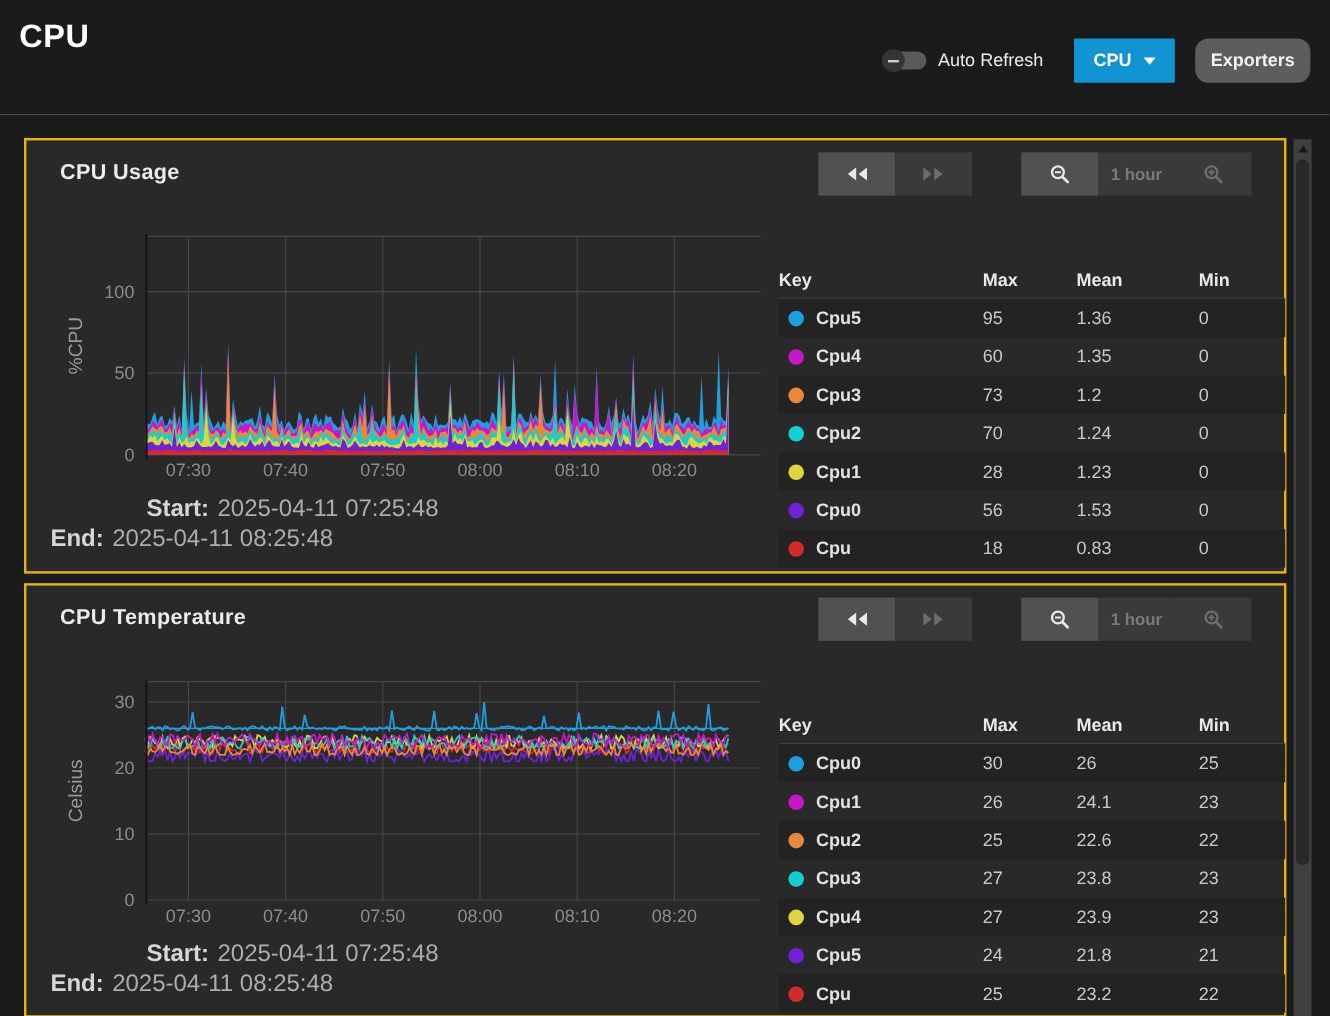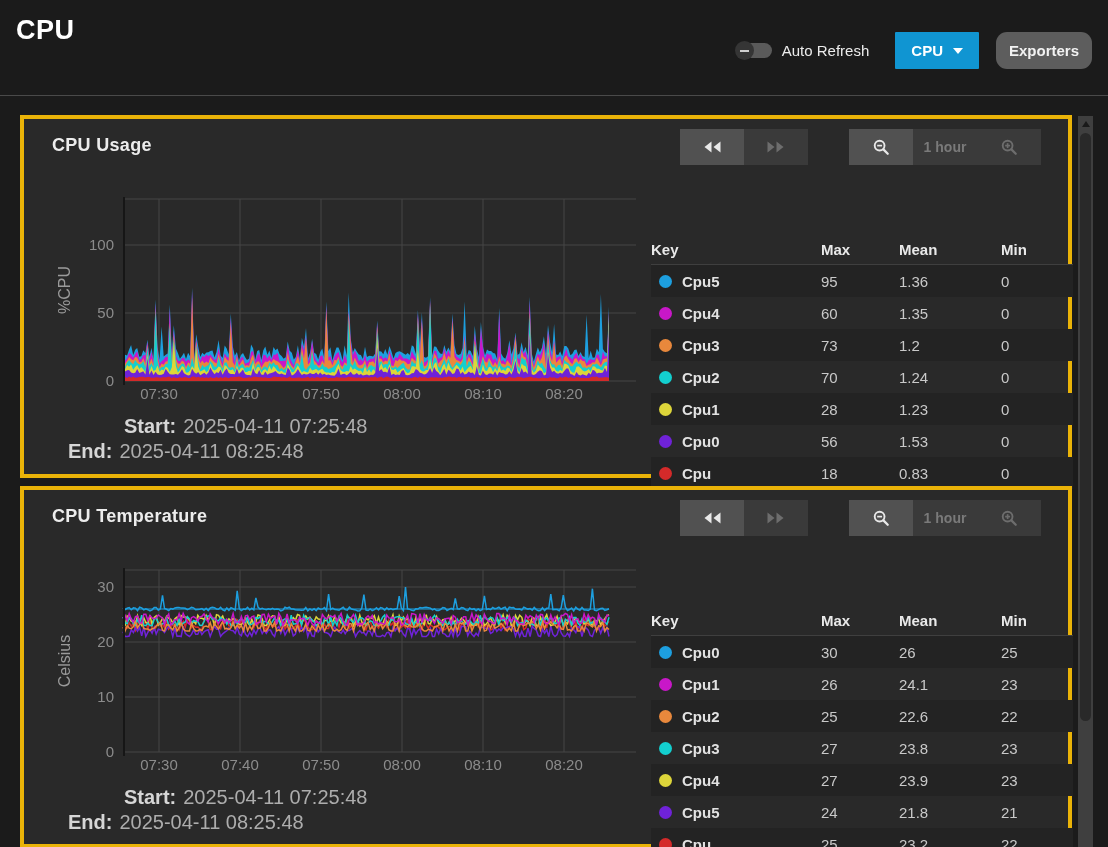--- a/index.html
+++ b/index.html
@@ -23,21 +23,21 @@
 
   .btn-blue{background:#1095d2;color:#fff;font-weight:bold;font-size:15px;border:none;
     padding:10px 16px;margin-left:26px;display:flex;align-items:center;gap:10px;
     border-radius:1px;cursor:pointer;font-family:inherit;}
   .caret-down{width:0;height:0;border-left:5px solid transparent;border-right:5px solid transparent;
     border-top:6px solid #ffffff;}
   .btn-gray{background:#5d5d5d;color:#f2f2f2;font-weight:bold;font-size:15px;border:none;
     padding:10px 13px;margin-left:17px;border-radius:11px;cursor:pointer;font-family:inherit;}
 
   
-  .panel{position:absolute;left:20px;width:1052px;background:#292929;border:4px solid #eab308;}
+  .panel{position:absolute;left:20px;width:1052px;background:#292929;border:2px solid #eab308;}
   #panel0{top:115px;height:363px;}
   #panel1{top:486px;height:362px;}
   .panel-header{height:56px;position:relative;}
   .panel-title{position:absolute;left:28px;top:16px;font-size:18px;font-weight:bold;
     color:#ececec;margin:0;letter-spacing:.3px;}
   .toolbar{position:absolute;right:27px;top:10px;display:flex;gap:8px;}
   .btn-group{display:flex;padding-left:33px;}
   .tbtn{width:64px;height:36px;border:none;display:flex;align-items:center;
     justify-content:center;cursor:pointer;padding:0;}
   .tbtn.on{background:#515151;color:#e9e9e9;}
@@ -45,24 +45,24 @@
   .range-label{width:64px;height:36px;background:#3a3a3a;color:#7a7a7a;font-weight:bold;
     font-size:14px;display:flex;align-items:center;justify-content:center;}
 
   .panel-body{display:flex;padding-top:16px;}
   .chart-col{width:627px;}
   svg.chart{display:block;}
   .range-times{font-size:20px;line-height:25px;margin-top:1px;}
   .rt-label{font-weight:bold;color:#d6d6d6;}
   .rt-value{color:#adadad;margin-left:7px;}
   .start-row{margin-left:100px;}
-  .end-row{margin-left:44px;}
+  .end-row{margin-left:20px;}
 
   
-  .legend{width:422px;margin-top:44px;font-size:15px;color:#c9c9c9;}
+  .legend{width:422px;margin-top:30px;font-size:15px;color:#c9c9c9;}
   .lrow{display:grid;grid-template-columns:170px 78px 102px 72px;align-items:center;height:32px;}
   .lrow.lhead{font-weight:bold;color:#e9e9e9;height:30px;border-bottom:1px solid #3f3f3f;}
   .lrow.dark{background:#232323;}
   .kcell{display:flex;align-items:center;}
   .dot{width:13px;height:13px;border-radius:50%;margin:0 10px 0 8px;flex:0 0 auto;}
   .kname{font-weight:bold;color:#e2e2e2;}
 
   
   .scrollbar{position:absolute;left:1078px;top:116px;width:15px;height:731px;background:#3f3f3f;}
   .scroll-up{height:16px;display:flex;align-items:center;justify-content:center;cursor:pointer;}

